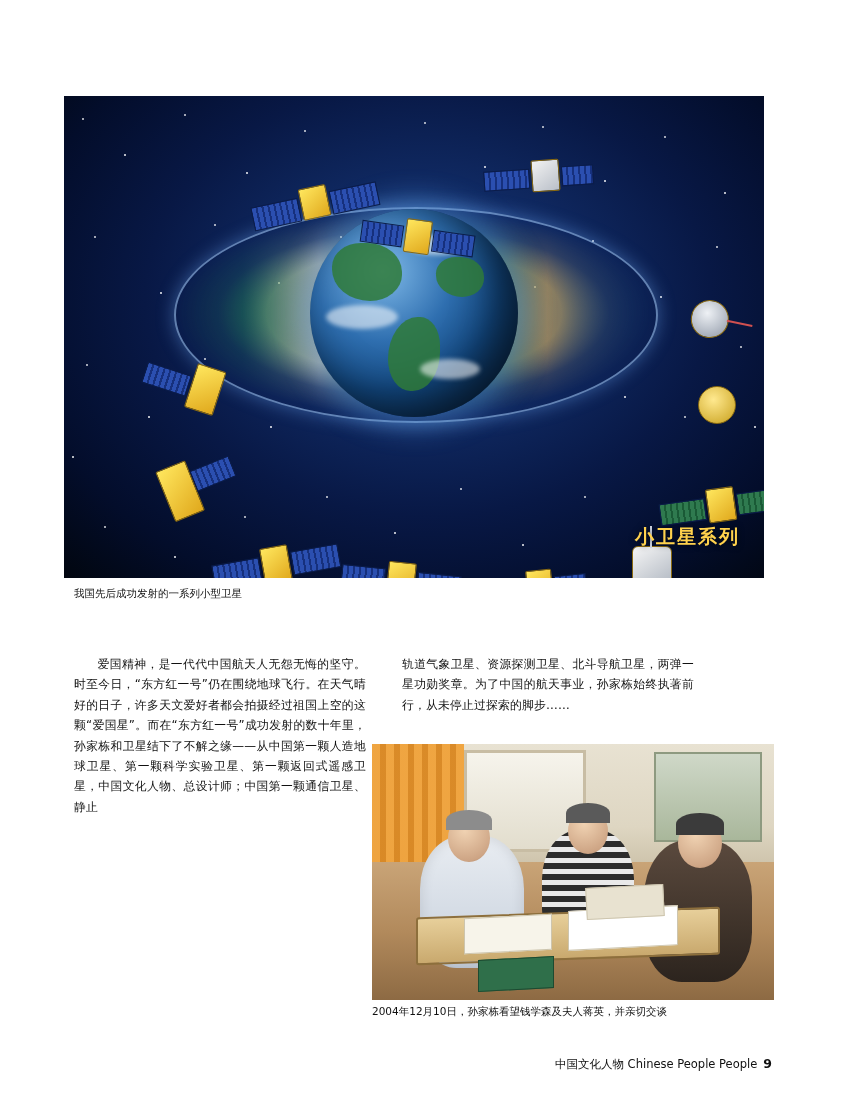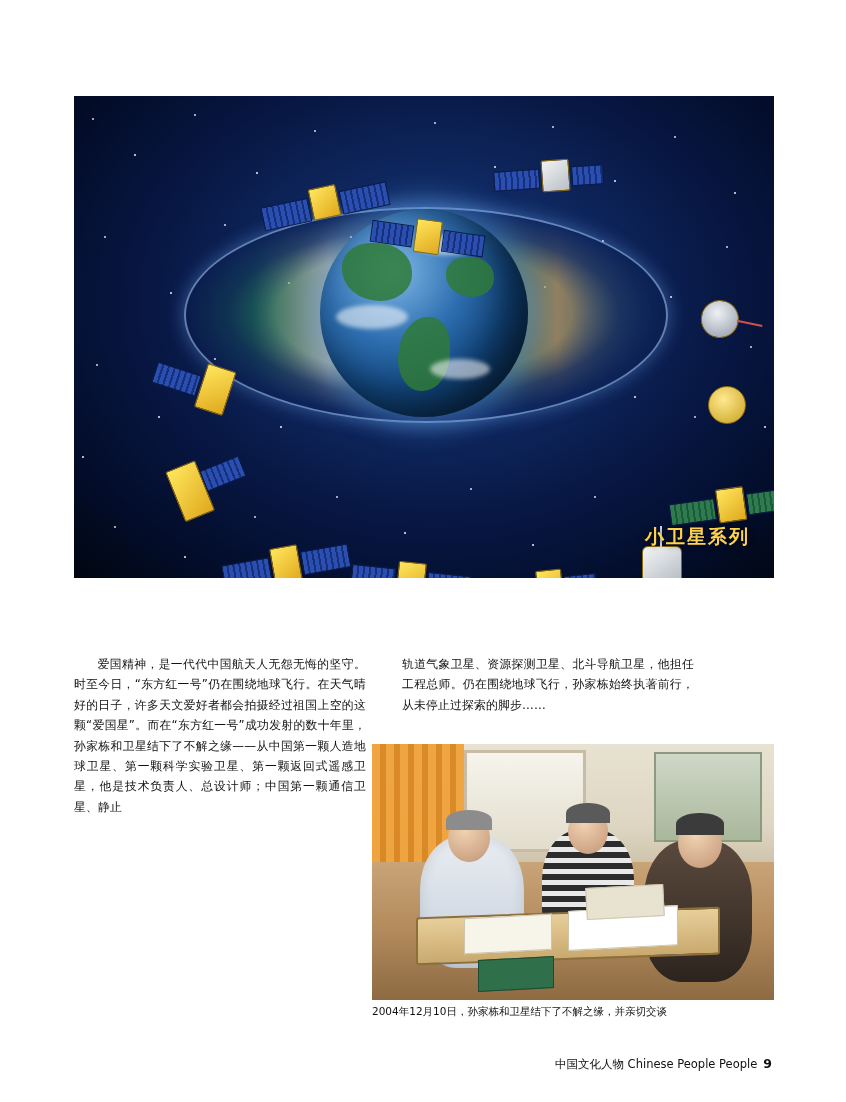--- a/index.html
+++ b/index.html
@@ -19,21 +19,21 @@
   .page {
     position: absolute;
     left: 0; top: 0;
     width: 846px;
     height: 1102px;
   }
 
   
   .space-photo {
     position: absolute;
-    left: 74px;
+    left: 64px;
     top: 96px;
     width: 700px;
     height: 482px;
     background: radial-gradient(ellipse at 52% 42%, #1c3f86 0%, #102a63 28%, #081845 55%, #030d2b 80%, #01060f 100%);
     overflow: hidden;
   }
   .stars {
     position: absolute;
     left: 0; top: 0; right: 0; bottom: 0;
   }
@@ -410,27 +410,28 @@
 
     <div class="sat" style="left:596px;top:360px;width:120px;height:110px;transform:rotate(-8deg);">
       <div class="panel" style="left:0;top:40px;width:44px;height:20px;background:repeating-linear-gradient(90deg,#2f7a4f 0 4px,#1a5a36 4px 6px);"></div>
       <div class="body" style="left:48px;top:32px;width:26px;height:32px;"></div>
       <div class="panel" style="left:78px;top:40px;width:40px;height:20px;background:repeating-linear-gradient(90deg,#2f7a4f 0 4px,#1a5a36 4px 6px);"></div>
     </div>
 
     <div class="photo-caption-cn">小卫星系列</div>
   </div>
 
+  <div class="caption-top">我国先后成功发射的一系列小型卫星</div>
 
   <div class="col" id="col-left">
-    <p class="indent">爱国精神，是一代代中国航天人无怨无悔的坚守。时至今日，“东方红一号”仍在围绕地球飞行。在天气晴好的日子，许多天文爱好者都会拍摄经过祖国上空的这颗“爱国星”。而在“东方红一号”成功发射的数十年里，孙家栋和卫星结下了不解之缘——从中国第一颗人造地球卫星、第一颗科学实验卫星、第一颗返回式遥感卫星，他是技术负责人、总设计师；中国第一颗通信卫星、静止</p>
+    <p class="indent">爱国精神，是一代代中国航天人无怨无悔的坚守。时至今日，“东方红一号”仍在围绕地球飞行。在天气晴好的日子，许多天文爱好者都会拍摄经过祖国上空的这颗“爱国星”。而在“东方红一号”成功发射的数十年里，孙家栋和卫星结下了不解之缘——从中国第一颗人造地球卫星、第一颗科学实验卫星、第一颗返回式遥感卫星，中国文化人物、总设计师；中国第一颗通信卫星、静止</p>
   </div>
 
   <div class="col" id="col-right">
-    <p>轨道气象卫星、资源探测卫星、北斗导航卫星，他担任工程总师。仍在围绕地球飞行，孙家栋始终执著前行，从未停止过探索的脚步……</p>
+    <p>轨道气象卫星、资源探测卫星、北斗导航卫星，两弹一星功勋奖章。为了中国的航天事业，孙家栋始终执著前行，从未停止过探索的脚步……</p>
   </div>
 
   <div class="bottom-photo">
     <div class="bp-wall"></div>
     <div class="bp-window"></div>
     <div class="bp-poster"></div>
     <div class="bp-curtain"></div>
     <div class="bp-floorwall"></div>
 
     <div class="bp-person bp-p1"></div>
@@ -448,20 +449,20 @@
       <div class="bp-hair" style="left:-2px;top:-5px;width:48px;height:22px;background:#3b3b3b;"></div>
     </div>
 
     <div class="bp-table"></div>
     <div class="bp-paper" style="left:92px;top:172px;width:86px;height:34px;transform:skewY(-3deg);"></div>
     <div class="bp-paper" style="left:196px;top:164px;width:108px;height:38px;transform:skewY(-3deg);background:#ffffff;"></div>
     <div class="bp-paper" style="left:214px;top:142px;width:76px;height:30px;background:#e8e2d0;transform:rotate(-3deg);"></div>
     <div class="bp-paper" style="left:106px;top:214px;width:74px;height:30px;background:#2f6f4a;border-color:#1d4a31;transform:skewY(-3deg);"></div>
   </div>
 
-  <div class="caption-bottom">2004年12月10日，孙家栋和卫星结下了不解之缘，并亲切交谈</div>
+  <div class="caption-bottom">2004年12月10日，孙家栋看望钱学森及夫人蒋英，并亲切交谈</div>
 
   <div class="footer">
     <span>中国文化人物 Chinese People People</span>
     <span class="pageno">9</span>
   </div>
 
 </div>
 
 </body></html>

